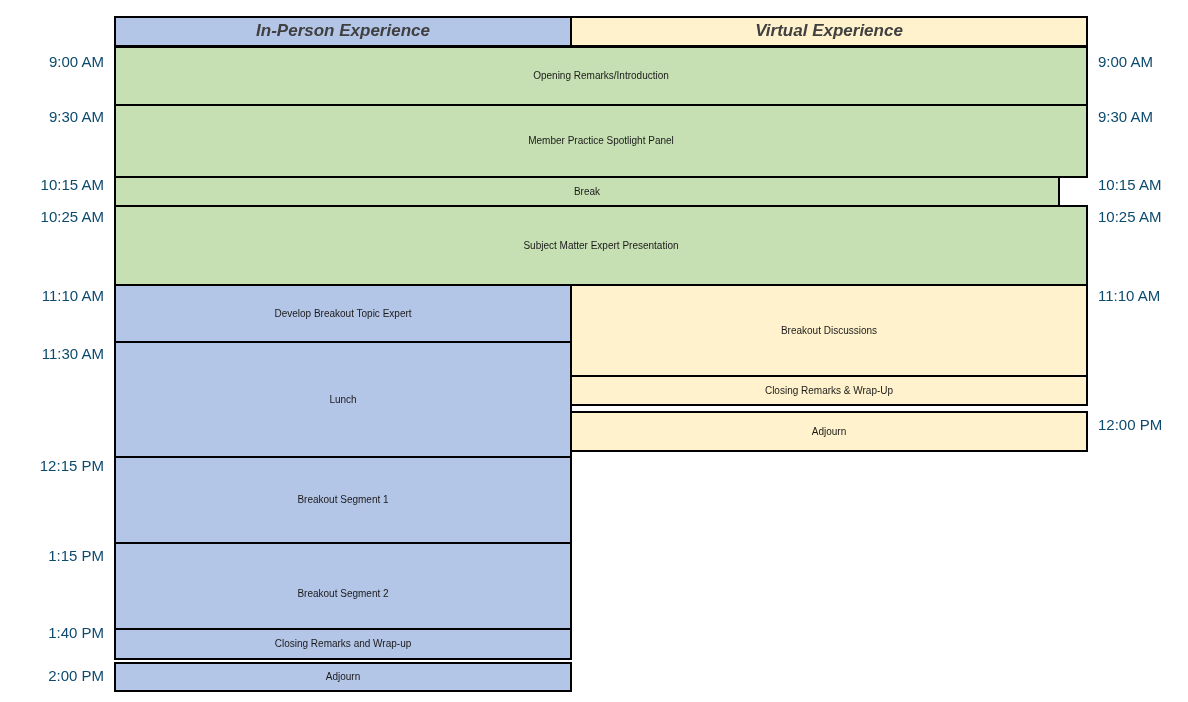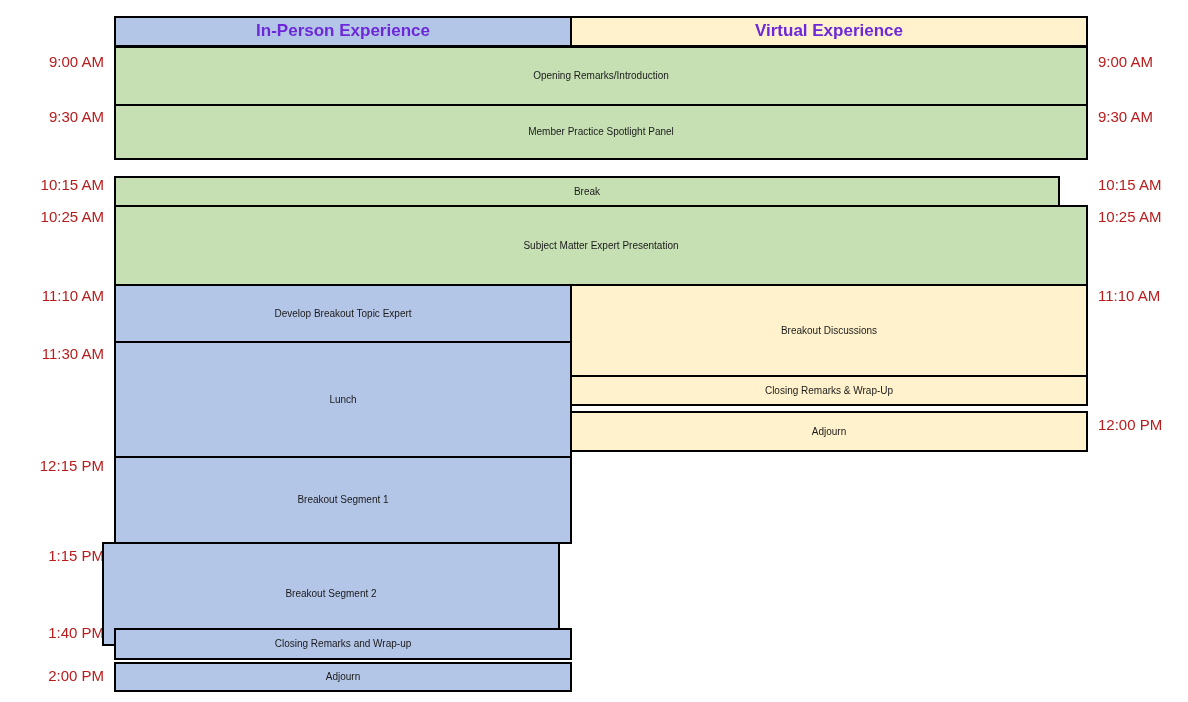--- a/index.html
+++ b/index.html
@@ -24,32 +24,33 @@
     justify-content: center;
     text-align: center;
     font-size: 10px;
     color: #1a1a1a;
     line-height: 1.2;
     padding: 0 6px;
   }
   .hdr {
     font-weight: bold;
     font-size: 17px;
-    color: #6d28d9;
+    color: #404040;
     border-bottom-width: 3px;
+    font-style: italic;
   }
   .green  { background: #C6E0B4; }
   .blue   { background: #B4C6E7; }
   .yellow { background: #FFF2CC; }
   .time {
     position: absolute;
     height: 20px;
     line-height: 20px;
     font-size: 15px;
-    color: #b91c1c;
+    color: #0c4a6e;
     white-space: nowrap;
   }
   .time.tleft  { left: 0; width: 104px; text-align: right; }
   .time.tright { left: 1098px; text-align: left; }
 </style>
 </head>
 <body>
 
 <div class="canvas">
 
@@ -68,28 +69,28 @@
   <div class="time tright" style="top:107px">9:30 AM</div>
   <div class="time tright" style="top:175px">10:15 AM</div>
   <div class="time tright" style="top:207px">10:25 AM</div>
   <div class="time tright" style="top:286px">11:10 AM</div>
   <div class="time tright" style="top:415px">12:00 PM</div>
 
   <div class="cell blue hdr" style="top:16px; left:114px; width:458px; height:32px">In-Person Experience</div>
   <div class="cell yellow hdr" style="top:16px; left:570px; width:518px; height:32px">Virtual Experience</div>
 
   <div class="cell green" style="top:46px;  left:114px; width:974px; height:60px">Opening Remarks/Introduction</div>
-  <div class="cell green" style="top:104px; left:114px; width:974px; height:56px">Member Practice Spotlight Panel</div>
+  <div class="cell green" style="top:104px; left:114px; width:974px; height:74px">Member Practice Spotlight Panel</div>
   <div class="cell green" style="top:176px; left:114px; width:946px; height:31px">Break</div>
   <div class="cell green" style="top:205px; left:114px; width:974px; height:81px">Subject Matter Expert Presentation</div>
 
   <div class="cell blue" style="top:284px; left:114px; width:458px; height:59px">Develop Breakout Topic Expert</div>
   <div class="cell blue" style="top:341px; left:114px; width:458px; height:117px">Lunch</div>
   <div class="cell blue" style="top:456px; left:114px; width:458px; height:88px">Breakout Segment 1</div>
-  <div class="cell blue" style="top:542px; left:102px; width:458px; height:104px">Breakout Segment 2</div>
+  <div class="cell blue" style="top:542px; left:114px; width:458px; height:104px">Breakout Segment 2</div>
   <div class="cell blue" style="top:628px; left:114px; width:458px; height:32px">Closing Remarks and Wrap-up</div>
   <div class="cell blue" style="top:662px; left:114px; width:458px; height:30px">Adjourn</div>
 
   <div class="cell yellow" style="top:284px; left:570px; width:518px; height:93px">Breakout Discussions</div>
   <div class="cell yellow" style="top:375px; left:570px; width:518px; height:31px">Closing Remarks &amp; Wrap-Up</div>
   <div class="cell yellow" style="top:411px; left:570px; width:518px; height:41px">Adjourn</div>
 
 </div>
 
 </body></html>

